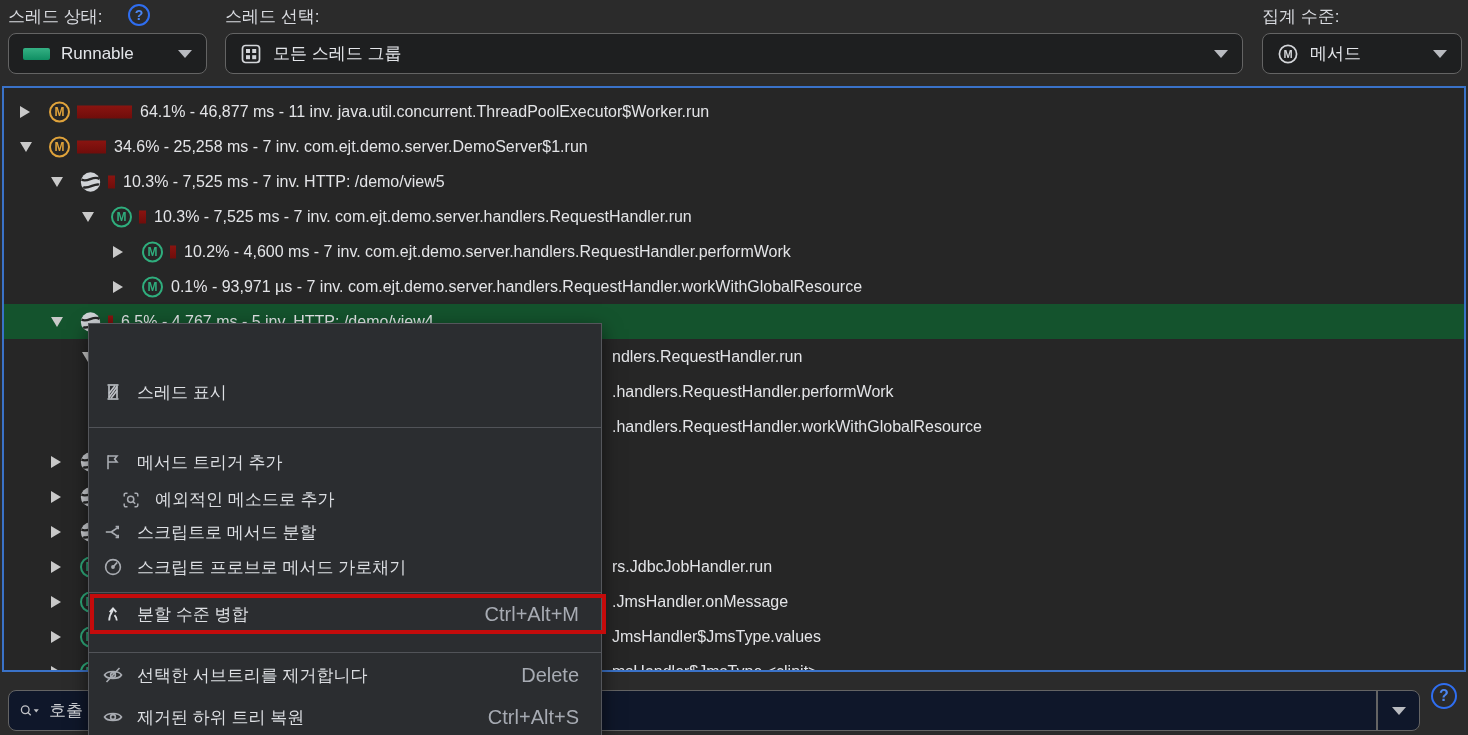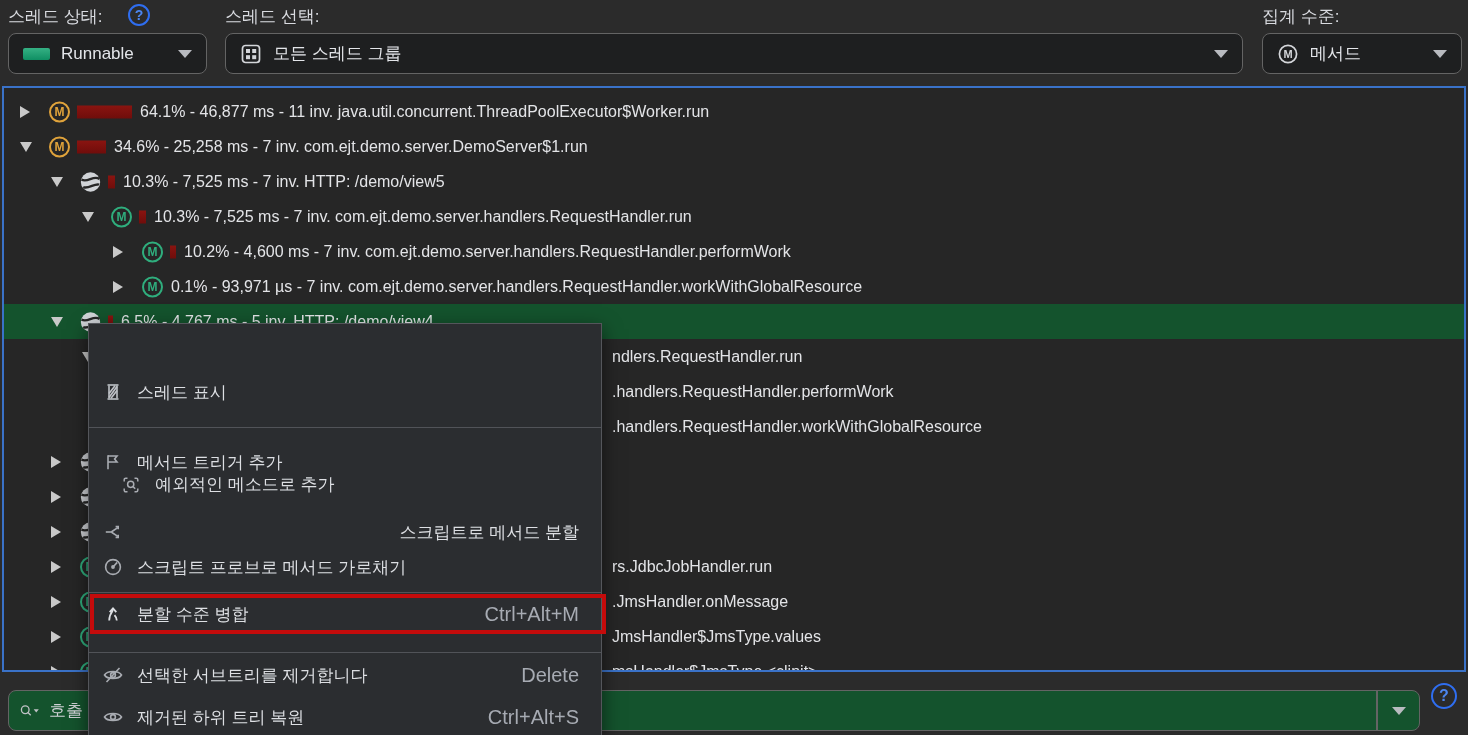--- a/index.html
+++ b/index.html
@@ -37,21 +37,21 @@
   .menu-item{position:absolute;left:0;right:0;height:35px;display:flex;align-items:center;
       padding:0 22px 0 13px;gap:13px;font-size:17px;color:#dddfe3;white-space:nowrap;}
   .menu-item .shortcut{margin-left:auto;color:#a7abb3;font-size:20px;}
   .menu-sep{position:absolute;left:0;right:0;height:1px;background:#515358;}
   .mi-icon{width:22px;height:22px;display:flex;align-items:center;justify-content:center;flex:none;}
   #annotation-box{position:absolute;left:1px;right:-5px;top:270px;height:40px;box-sizing:border-box;
       border:4px solid #c40b0b;z-index:7;pointer-events:none;}
   
   #bottom-bar{position:absolute;left:0;top:672px;width:1468px;height:63px;background:#2b2b2b;z-index:0;}
   #search-field{position:absolute;left:8px;top:18px;width:1412px;height:41px;box-sizing:border-box;
-      background:#14532d;border:1.6px solid #646464;border-radius:8px;display:flex;align-items:center;
+      background:#0f172a;border:1.6px solid #646464;border-radius:8px;display:flex;align-items:center;
       padding:0 10px;gap:8px;font-size:17px;color:#cfd1d5;}
   #search-divider{position:absolute;right:41px;top:0;bottom:0;width:1.6px;background:#646464;}
   #search-dd-arrow{position:absolute;right:13px;top:16px;width:0;height:0;
       border-left:7px solid transparent;border-right:7px solid transparent;border-top:8px solid #b9bbc0;}
 </style>
 </head>
 <body>
 
 <div id="app">
 
@@ -234,31 +234,31 @@
       <div class="menu-sep" style="top: 103px;"></div>
       <div class="menu-item" style="top: 120.5px;">
         <span class="mi-icon">
           <svg width="20" height="20" viewBox="0 0 20 20" fill="none" stroke="#a9acb2" stroke-width="1.6">
             <path d="M5 17.2V3.2"></path>
             <path d="M5 4h9l-2.4 3 2.4 3H5"></path>
           </svg>
         </span>
         <span>메서드 트리거 추가</span>
       </div>
-      <div class="menu-item" style="top: 143px; padding-left: 31px;">
+      <div class="menu-item" style="top: 158px; padding-left: 31px;">
         <span class="mi-icon">
           <svg width="20" height="20" viewBox="0 0 20 20" fill="none" stroke="#a9acb2" stroke-width="1.5">
             <path d="M3.2 6.5V4.7c0-.8.7-1.5 1.5-1.5h1.8M13.5 3.2h1.8c.8 0 1.5.7 1.5 1.5v1.8M16.8 13.5v1.8c0 .8-.7 1.5-1.5 1.5h-1.8M6.5 16.8H4.7c-.8 0-1.5-.7-1.5-1.5v-1.8"></path>
             <circle cx="9.7" cy="9.3" r="3.1"></circle>
             <line x1="12" y1="11.6" x2="14.2" y2="13.8"></line>
           </svg>
         </span>
         <span>예외적인 메소드로 추가</span>
       </div>
-      <div class="menu-item" style="top: 190.5px; justify-content: space-between;">
+      <div class="menu-item" style="top: 190.5px;">
         <span class="mi-icon">
           <svg width="20" height="20" viewBox="0 0 20 20" fill="none" stroke="#a9acb2" stroke-width="1.6">
             <path d="M2.8 10h5.4"></path>
             <path d="M8.2 10l6.6-4.4M8.2 10l6.6 4.4"></path>
             <path d="M12.6 4.6h2.6v2.6M12.6 15.4h2.6v-2.6"></path>
           </svg>
         </span>
         <span>스크립트로 메서드 분할</span>
       </div>
       <div class="menu-item" style="top: 225.5px;">

